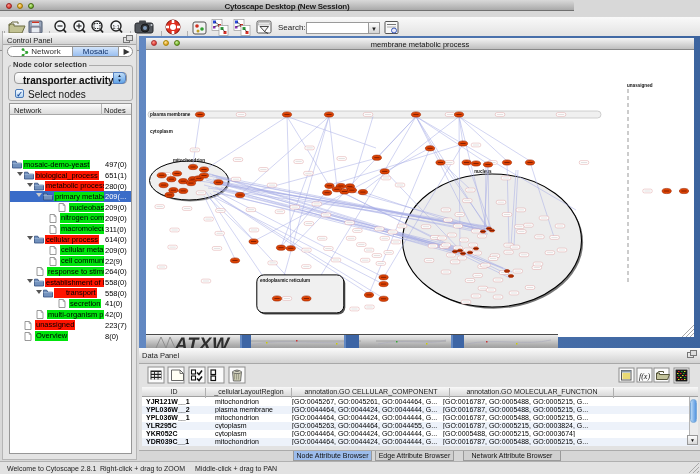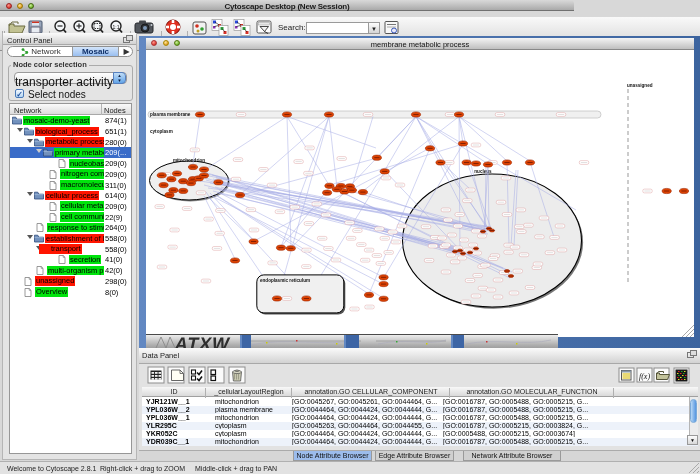--- a/index.html
+++ b/index.html
@@ -18,37 +18,37 @@
 #searchlbl { top:6px; left:278px; font-size:8px; color:#222; }
 #searchbox { top:4.5px; left:306px; width:62px; height:12px; background:#fff; border:1px solid #9a9a9a; border-right:none; }
 #searcharw { top:4.5px; left:368px; width:12px; height:12px; background:linear-gradient(#fdfdfd,#d5d5d5); border:1px solid #9a9a9a; font-size:6px; text-align:center; line-height:12px; color:#222;}
 
 #cpanel { left:2px; top:33px; width:135px; height:427px; background:#e4e4e4; border:1px solid #b5b5b5; border-top:none;}
 .phead { background:linear-gradient(#fbfbfb,#d2d2d2); border-bottom:1px solid #a8a8a8; }
 #cphead { left:0; top:0; width:133px; height:12px; }
 #cphead span { position:absolute; left:4px; top:2.5px; font-size:7.5px; color:#222; }
 #tabs { left:4px; top:13px; width:126px; height:11px; background:#fff; border:1px solid #8f8f8f; border-radius:6px; overflow:hidden; }
 .tabseg { position:absolute; top:0; height:11px; font-size:8px; color:#333; text-align:center; }
-#tabMosaic { left:64px; width:47px; background:linear-gradient(#d2e4fa,#8cb6ee); font-weight:bold; color:#10316a; border-left:1px solid #999; border-right:1px solid #999;}
+#tabMosaic { left:64px; width:47px; background:linear-gradient(#d2e4fa,#8cb6ee); font-weight:normal; color:#10316a; border-left:1px solid #999; border-right:1px solid #999;}
 #tabArrow { left:111px; width:15px; }
 
 #grpbox { left:5px; top:32px; width:125px; height:36px; border:1px solid #ababab; border-radius:3px; }
 #grplbl { left:8px; top:27px; font-size:7.5px; font-weight:bold; color:#333; background:#e4e4e4; padding:0 2px;}
 #combo { left:11px; top:39px; width:113px; height:12px; background:linear-gradient(#ffffff,#e8e8e8); border:1px solid #9a9a9a; border-radius:4px; }
-#combo span { position:absolute; left:0; top:1.5px; font-size:12px; color:#111; }
+#combo span { position:absolute; left:8px; top:1.5px; font-size:10px; color:#111;font-weight:bold; }
 #combocap { position:absolute; right:0px; top:-1px; width:13px; height:12px; background:linear-gradient(#c2ddf6,#62a4e8); border-radius:0 4px 4px 0; border:1px solid #5580c0; color:#102040; font-size:4.5px; line-height:5px; text-align:center; }
 #checkbox { left:12px; top:56px; width:9px; height:9px; background:linear-gradient(#f2f8ff,#b6d6f2); border:1px solid #4a7ab8; border-radius:2px; color:#1a4a9a; font-size:8px; line-height:9px; text-align:center; font-weight:bold;}
 #chklbl { left:25px; top:56px; font-size:10px; color:#111; }
 
 #treetbl { left:6px; top:70px; width:123px; height:351px; background:#fff; border:1px solid #979797; }
 #treehead { position:absolute; left:0; top:0; width:121px; height:11px; background:linear-gradient(#fafafa,#dcdcdc); border-bottom:1px solid #a8a8a8; }
 #treehead .h1 { position:absolute; left:4px; top:1.5px; font-size:7.5px; color:#222;}
 #treehead .h2 { position:absolute; left:94px; top:1.5px; font-size:7.5px; color:#222;}
 #treehead .hd { position:absolute; left:91px; top:0; width:1px; height:11px; background:#b5b5b5;}
-.trow { position:absolute; left:0; width:121px; height:10.7px; font-size:7.5px; white-space:nowrap; }
+.trow { position:absolute; left:0; width:121px; height:10.7px; font-size:7.5px; white-space:nowrap;margin-top:44px; }
 .trow .lbl { position:absolute; top:0.5px; padding:0 1px; color:#000; height:9.5px; line-height:9.5px; overflow:hidden;}
 .trow .cnt { position:absolute; left:95px; top:1px; color:#000; }
 .gr { background:#00e40c; }
 .rd { background:#ff1400; }
 .tri { position:absolute; top:2px; width:0; height:0; border-left:3.2px solid transparent; border-right:3.2px solid transparent; border-top:4.5px solid #555; }
 .ficon, .dicon { position:absolute; top:1px; }
 
 #frame { left:139px; top:36px; width:561px; height:312px; background:linear-gradient(90deg,#6288c2,#3c649f); }
 #ftitle { left:146px; top:37.5px; width:548px; height:12px; background:linear-gradient(#f4f4f4,#bfbfbf); border-bottom:1px solid #888; }
 #ftitle .title { width:100%; text-align:center; top:2px; font-size:7.5px; color:#111; }
@@ -192,21 +192,21 @@
         <span class="h1">Network</span>
         <span class="h2" style="left:94px;">Nodes</span>
         <span class="hd"></span>
       </div>
     <div class="trow" style="top:11.3px;">
         <svg class="dicon" style="left:2px;" width="10" height="9" viewBox="0 0 10 9">
           <path d="M0.5 2.2 L0.5 8 L9.5 8 L9.5 3.2 L4.8 3.2 L3.8 1.2 L0.5 1.2 Z" fill="#7291bd" stroke="#2e4d7d" stroke-width="0.8"></path>
           <path d="M0.5 3.6 L9.5 3.6" stroke="#9db6d8" stroke-width="0.8"></path>
         </svg>
         <span class="lbl gr" style="left:13px;max-width:81px;">mosaic-demo-yeast</span>
-        <span class="cnt" style="">874(1)</span>
+        <span class="cnt" style="">497(0)</span>
       </div>
 <div class="trow" style="top:22.0px;">
         <span class="tri" style="left:7px;border-top-color:#555;"></span>
         <svg class="dicon" style="left:14px;" width="10" height="9" viewBox="0 0 10 9">
           <path d="M0.5 2.2 L0.5 8 L9.5 8 L9.5 3.2 L4.8 3.2 L3.8 1.2 L0.5 1.2 Z" fill="#7291bd" stroke="#2e4d7d" stroke-width="0.8"></path>
           <path d="M0.5 3.6 L9.5 3.6" stroke="#9db6d8" stroke-width="0.8"></path>
         </svg>
         <span class="lbl rd" style="left:25px;max-width:69px;">biological_process</span>
         <span class="cnt" style="">651(1)</span>
       </div>
@@ -293,21 +293,21 @@
         </svg>
         <span class="lbl rd" style="left:35px;max-width:59px;">establishment of lo</span>
         <span class="cnt" style="">558(0)</span>
       </div>
 <div class="trow" style="top:139.7px;">
         <span class="tri" style="left:26px;border-top-color:#555;"></span>
         <svg class="dicon" style="left:33px;" width="10" height="9" viewBox="0 0 10 9">
           <path d="M0.5 2.2 L0.5 8 L9.5 8 L9.5 3.2 L4.8 3.2 L3.8 1.2 L0.5 1.2 Z" fill="#7291bd" stroke="#2e4d7d" stroke-width="0.8"></path>
           <path d="M0.5 3.6 L9.5 3.6" stroke="#9db6d8" stroke-width="0.8"></path>
         </svg>
-        <span class="lbl rd" style="left:29px;max-width:50px;padding-left:12px;">transport</span>
+        <span class="lbl rd" style="left:44px;max-width:50px;padding-left:12px;">transport</span>
         <span class="cnt" style="">558(0)</span>
       </div>
 <div class="trow" style="top:150.4px;">
         <svg class="ficon" style="left:48px;" width="8" height="9" viewBox="0 0 8 9">
           <path d="M1 0.5 L5.2 0.5 L7 2.3 L7 8.5 L1 8.5 Z" fill="#fff" stroke="#808080" stroke-width="0.8"></path>
           <path d="M5.2 0.5 L5.2 2.3 L7 2.3" fill="none" stroke="#808080" stroke-width="0.7"></path>
         </svg>
         <span class="lbl gr" style="left:59px;max-width:35px;">secretion</span>
         <span class="cnt" style="">41(0)</span>
       </div>
@@ -318,21 +318,21 @@
         </svg>
         <span class="lbl gr" style="left:37px;max-width:57px;">multi-organism pro</span>
         <span class="cnt" style="">42(0)</span>
       </div>
 <div class="trow" style="top:171.8px;">
         <svg class="ficon" style="left:14px;" width="8" height="9" viewBox="0 0 8 9">
           <path d="M1 0.5 L5.2 0.5 L7 2.3 L7 8.5 L1 8.5 Z" fill="#fff" stroke="#808080" stroke-width="0.8"></path>
           <path d="M5.2 0.5 L5.2 2.3 L7 2.3" fill="none" stroke="#808080" stroke-width="0.7"></path>
         </svg>
         <span class="lbl rd" style="left:25px;max-width:69px;">unassigned</span>
-        <span class="cnt" style="">298(0)</span>
+        <span class="cnt" style="">223(7)</span>
       </div>
 <div class="trow" style="top:182.5px;">
         <svg class="ficon" style="left:14px;" width="8" height="9" viewBox="0 0 8 9">
           <path d="M1 0.5 L5.2 0.5 L7 2.3 L7 8.5 L1 8.5 Z" fill="#fff" stroke="#808080" stroke-width="0.8"></path>
           <path d="M5.2 0.5 L5.2 2.3 L7 2.3" fill="none" stroke="#808080" stroke-width="0.7"></path>
         </svg>
         <span class="lbl gr" style="left:25px;max-width:69px;">Overview</span>
         <span class="cnt" style="">8(0)</span>
       </div>
   </div>

